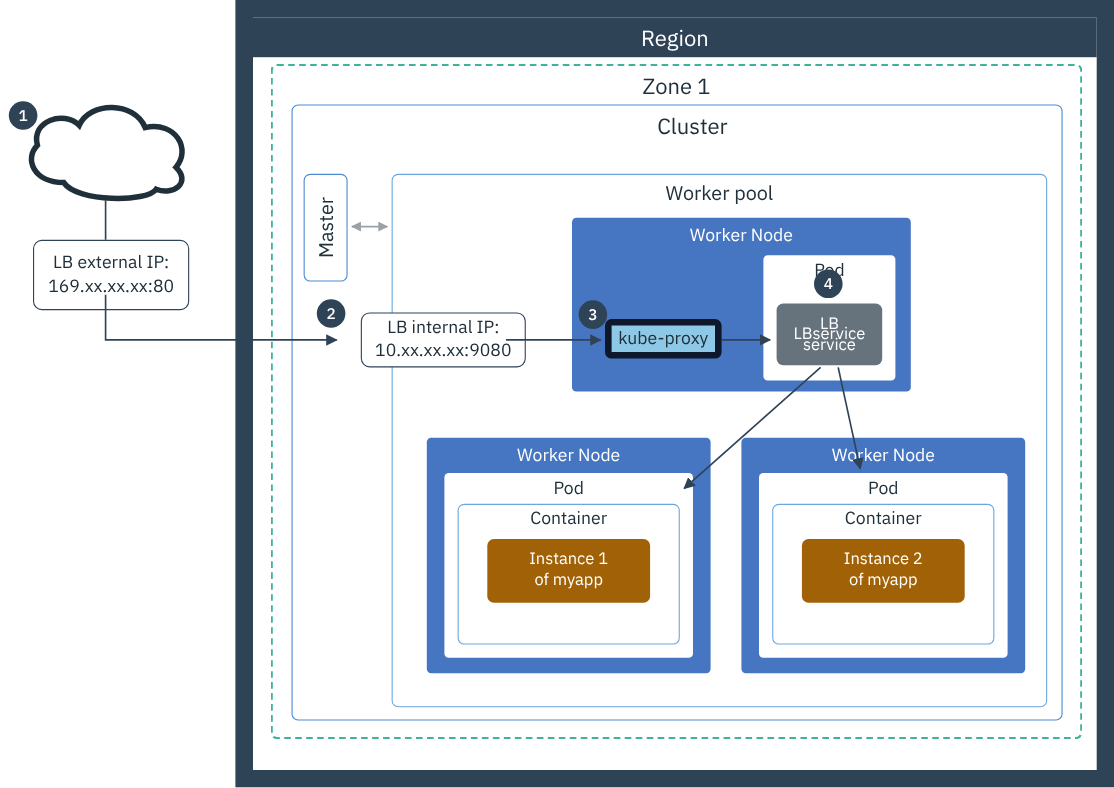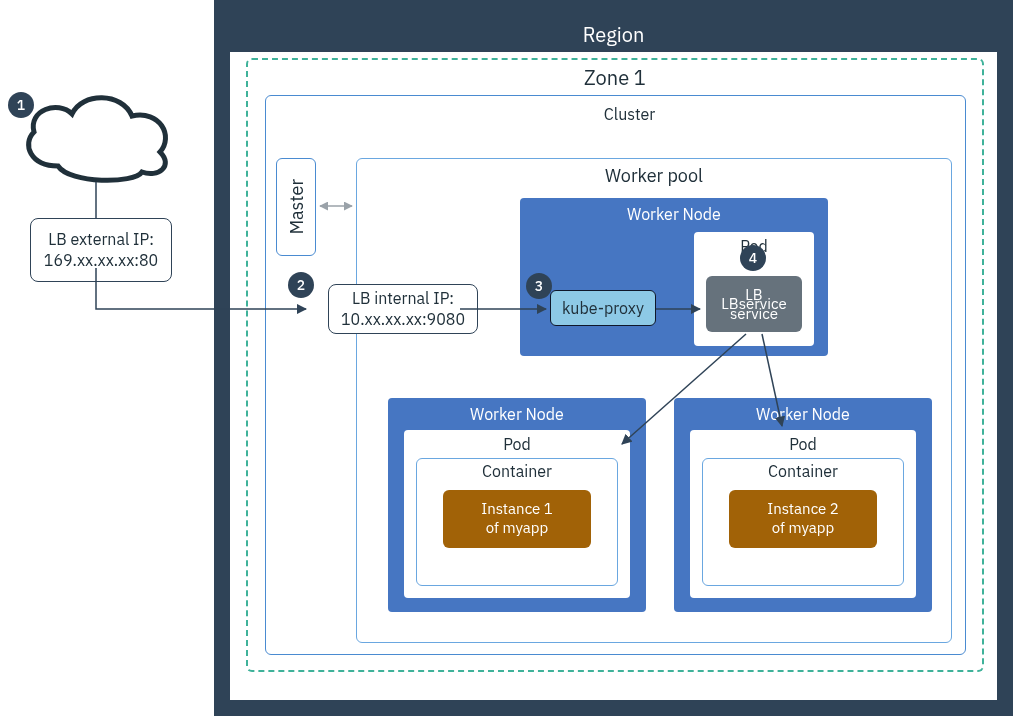--- a/index.html
+++ b/index.html
@@ -33,21 +33,21 @@
     border-radius: 6px;
   }
   .zone-label { font-size: 20px; color: #20303a; }
 
   
   .cluster-box {
     border: 1px solid #4a8bd1;
     border-radius: 6px;
     background: #ffffff;
   }
-  .cluster-label { font-size: 16px; color: #20303a; padding-left: 28px; }
+  .cluster-label { font-size: 20px; color: #20303a; padding-left: 28px; }
 
   
   .master-box {
     border: 1px solid #4a8bd1;
     border-radius: 6px;
     background: #ffffff;
   }
   .master-text {
     writing-mode: vertical-rl;
     transform: rotate(180deg);
@@ -90,21 +90,21 @@
     background: #a16207;
     color: #ffffff;
     border-radius: 6px;
     font-size: 15px;
     line-height: 1.25;
   }
 
   
   .kubeproxy-chip {
     background: #8dc9e6;
-    border: 1px solid #0f172a;
+    border: 6px solid #0f172a;
     color: #20303a;
     border-radius: 6px;
     font-size: 16px;
   }
 
   
   .lbservice-chip {
     background: #66727c;
     color: #ffffff;
     border-radius: 6px;

